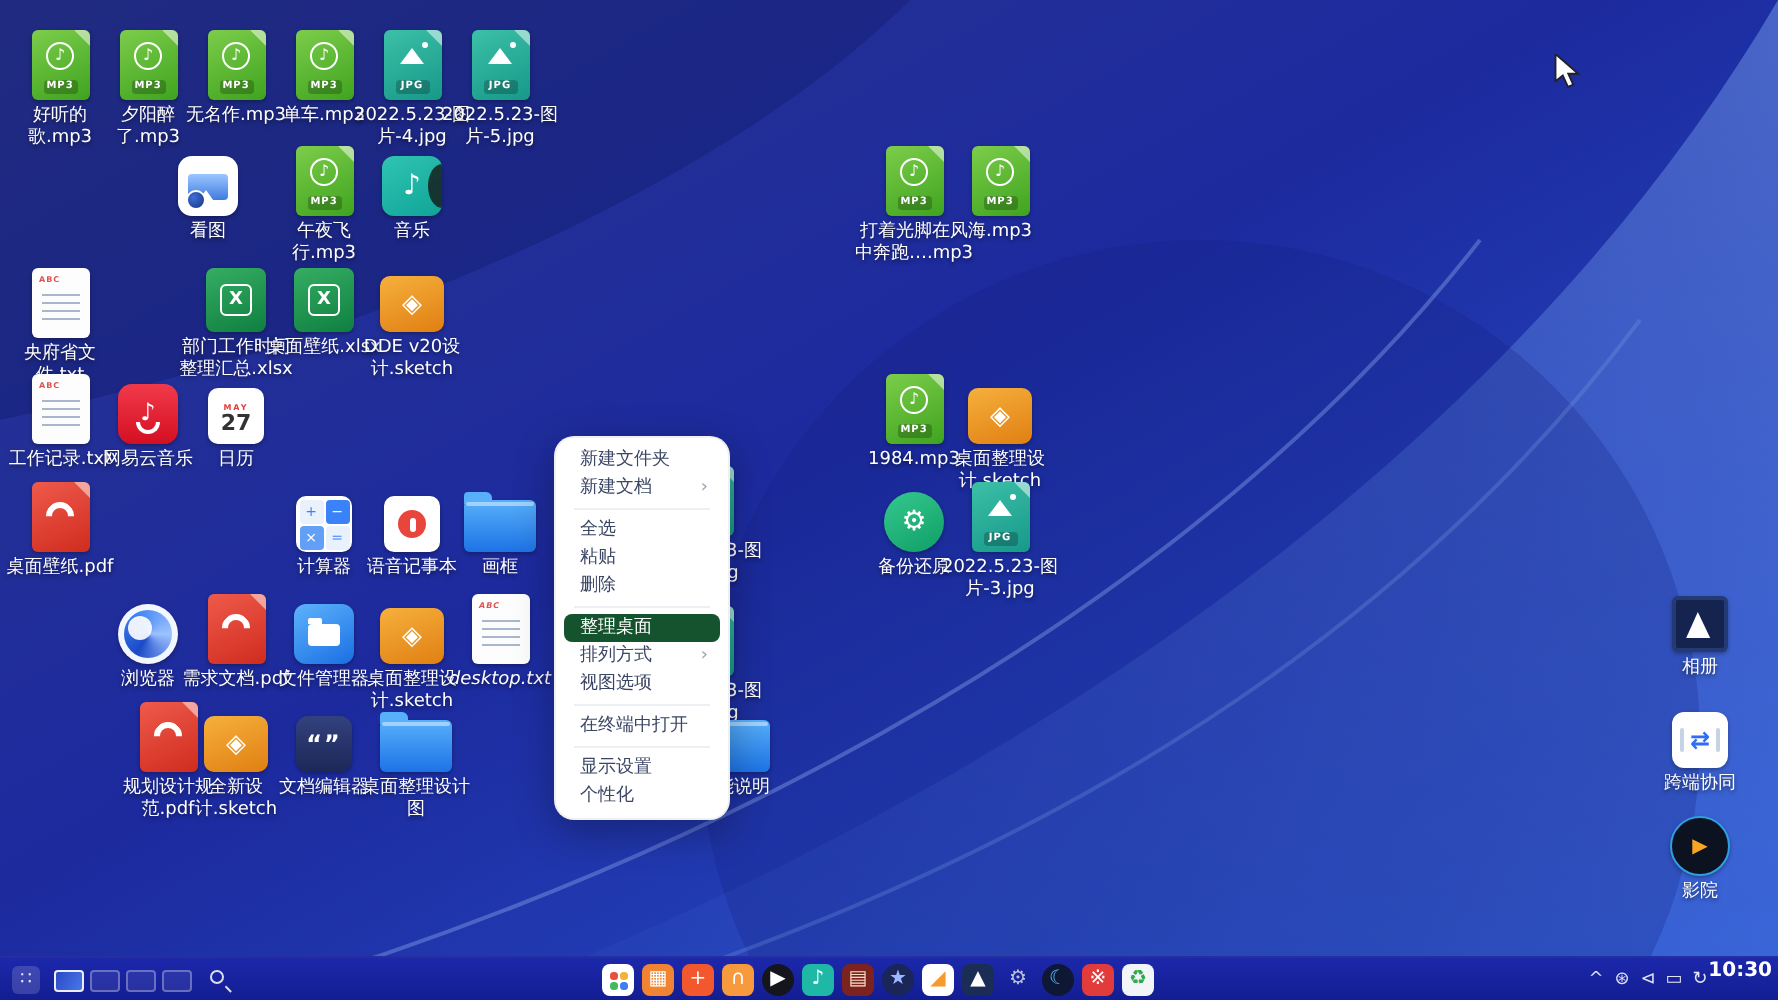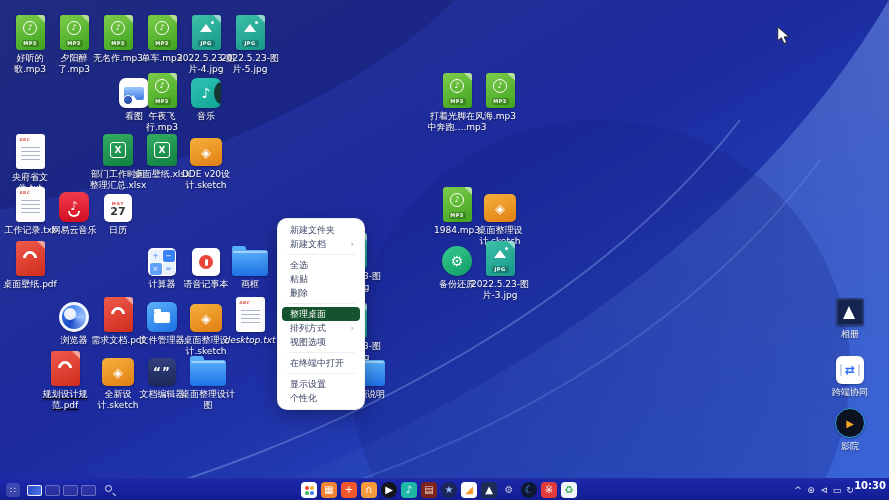--- a/index.html
+++ b/index.html
@@ -225,21 +225,21 @@
           <span class="fi jpg">
             <span class="ear"></span>
             <span class="sun"></span>
             <span class="pic"></span>
             <span class="band">JPG</span>
           </span>
         </span>
         <div class="lbl">2022.5.23-图
 片-5.jpg</div>
       </div>
-      <div class="di" style="left: 103px; top: 72px;">
+      <div class="di" style="left: 73px; top: 72px;">
         <span class="iw">
           <span class="sq kantu">
             <span class="ph"></span>
             <span class="globe"></span>
           </span>
         </span>
         <div class="lbl">看图</div>
       </div>
       <div class="di" style="left: 131px; top: 72px;">
         <span class="iw">
@@ -470,21 +470,21 @@
       </div>
       <div class="di" style="left: 219px; top: 296px; font-style: italic;">
         <span class="iw">
           <span class="fi txt">
             <span class="abc">ABC</span>
             <span class="lines"></span>
           </span>
         </span>
         <div class="lbl">desktop.txt</div>
       </div>
-      <div class="di" style="left: 34px; top: 350px; text-decoration: underline;">
+      <div class="di" style="left: 53px; top: 350px;">
         <span class="iw">
           <span class="fi pdf">
             <span class="ear"></span>
             <span class="arc"></span>
           </span>
         </span>
         <div class="lbl">规划设计规
 范.pdf</div>
       </div>
       <div class="di" style="left: 87px; top: 350px;">

